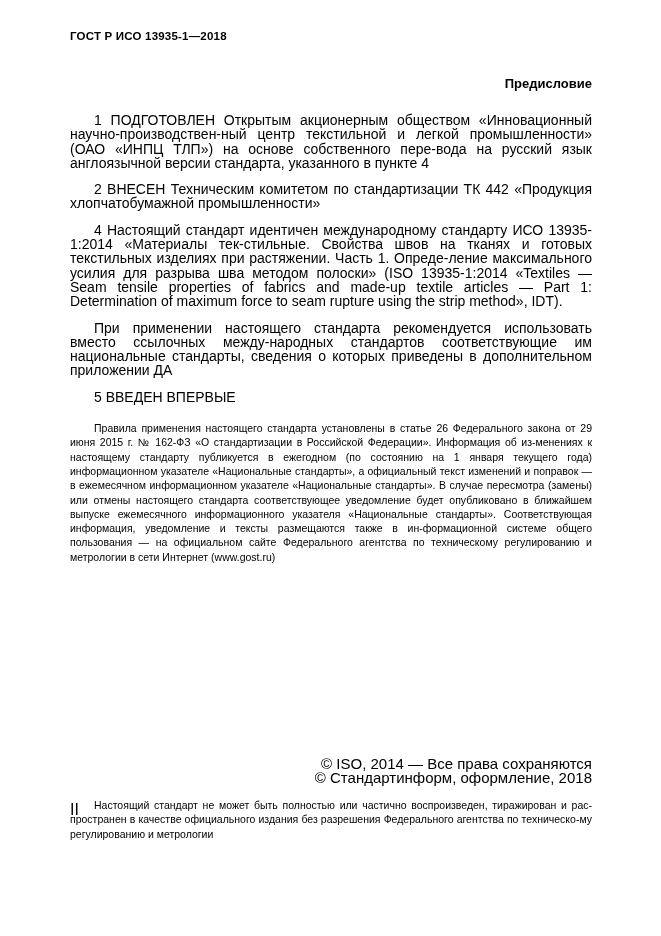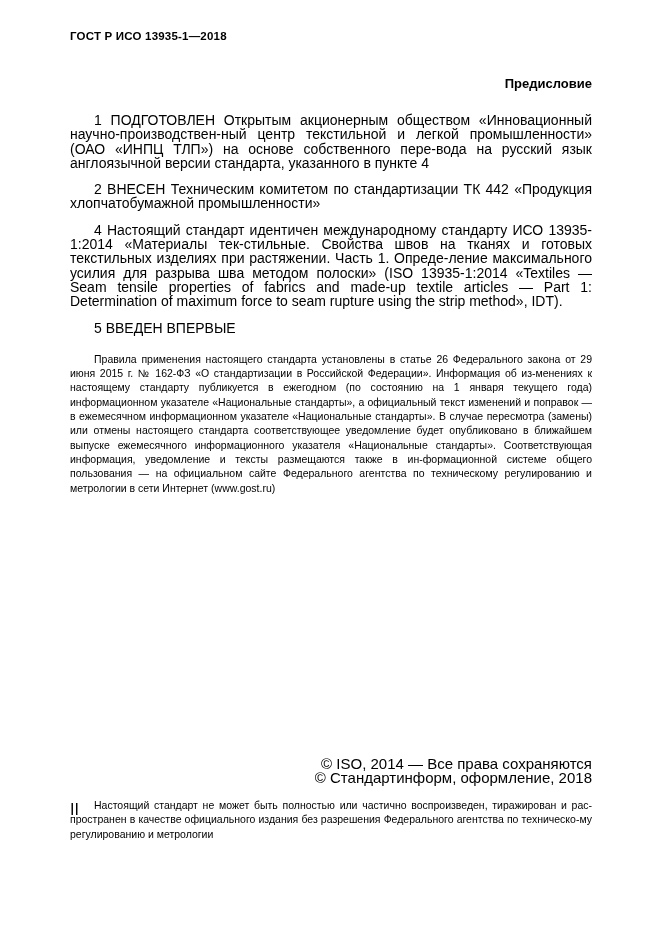--- a/index.html
+++ b/index.html
@@ -97,20 +97,21 @@
 
     <div class="doc-title">Предисловие</div>
 
     <p class="para indent">1 ПОДГОТОВЛЕН Открытым акционерным обществом «Инновационный научно-производствен-ный центр текстильной и легкой промышленности» (ОАО «ИНПЦ ТЛП») на основе собственного пере-вода на русский язык англоязычной версии стандарта, указанного в пункте 4</p>
 
     <p class="para indent spacer-top">2 ВНЕСЕН Техническим комитетом по стандартизации ТК 442 «Продукция хлопчатобумажной промышленности»</p>
 
 
     <p class="para indent spacer-top">4 Настоящий стандарт идентичен международному стандарту ИСО 13935-1:2014 «Материалы тек-стильные. Свойства швов на тканях и готовых текстильных изделиях при растяжении. Часть 1. Опреде-ление максимального усилия для разрыва шва методом полоски» (ISO 13935-1:2014 «Textiles — Seam tensile properties of fabrics and made-up textile articles — Part 1: Determination of maximum force to seam rupture using the strip method», IDT).</p>
 
+    <p class="para indent">При применении настоящего стандарта рекомендуется использовать вместо ссылочных между-народных стандартов соответствующие им национальные стандарты, сведения о которых приведены в дополнительном приложении ДА</p>
 
     <p class="para indent spacer-top">5 ВВЕДЕН ВПЕРВЫЕ</p>
 
     <div class="block-italic spacer-top">Правила применения настоящего стандарта установлены в статье 26 Федерального закона от 29 июня 2015 г. № 162-ФЗ «О стандартизации в Российской Федерации». Информация об из-менениях к настоящему стандарту публикуется в ежегодном (по состоянию на 1 января текущего года) информационном указателе «Национальные стандарты», а официальный текст изменений и поправок — в ежемесячном информационном указателе «Национальные стандарты». В случае пересмотра (замены) или отмены настоящего стандарта соответствующее уведомление будет опубликовано в ближайшем выпуске ежемесячного информационного указателя «Национальные стандарты». Соответствующая информация, уведомление и тексты размещаются также в ин-формационной системе общего пользования — на официальном сайте Федерального агентства по техническому регулированию и метрологии в сети Интернет (www.gost.ru)</div>
 
   </div>
 
   <div class="copyright">
     <div>© ISO, 2014 — Все права сохраняются</div>
     <div>© Стандартинформ, оформление, 2018</div>

